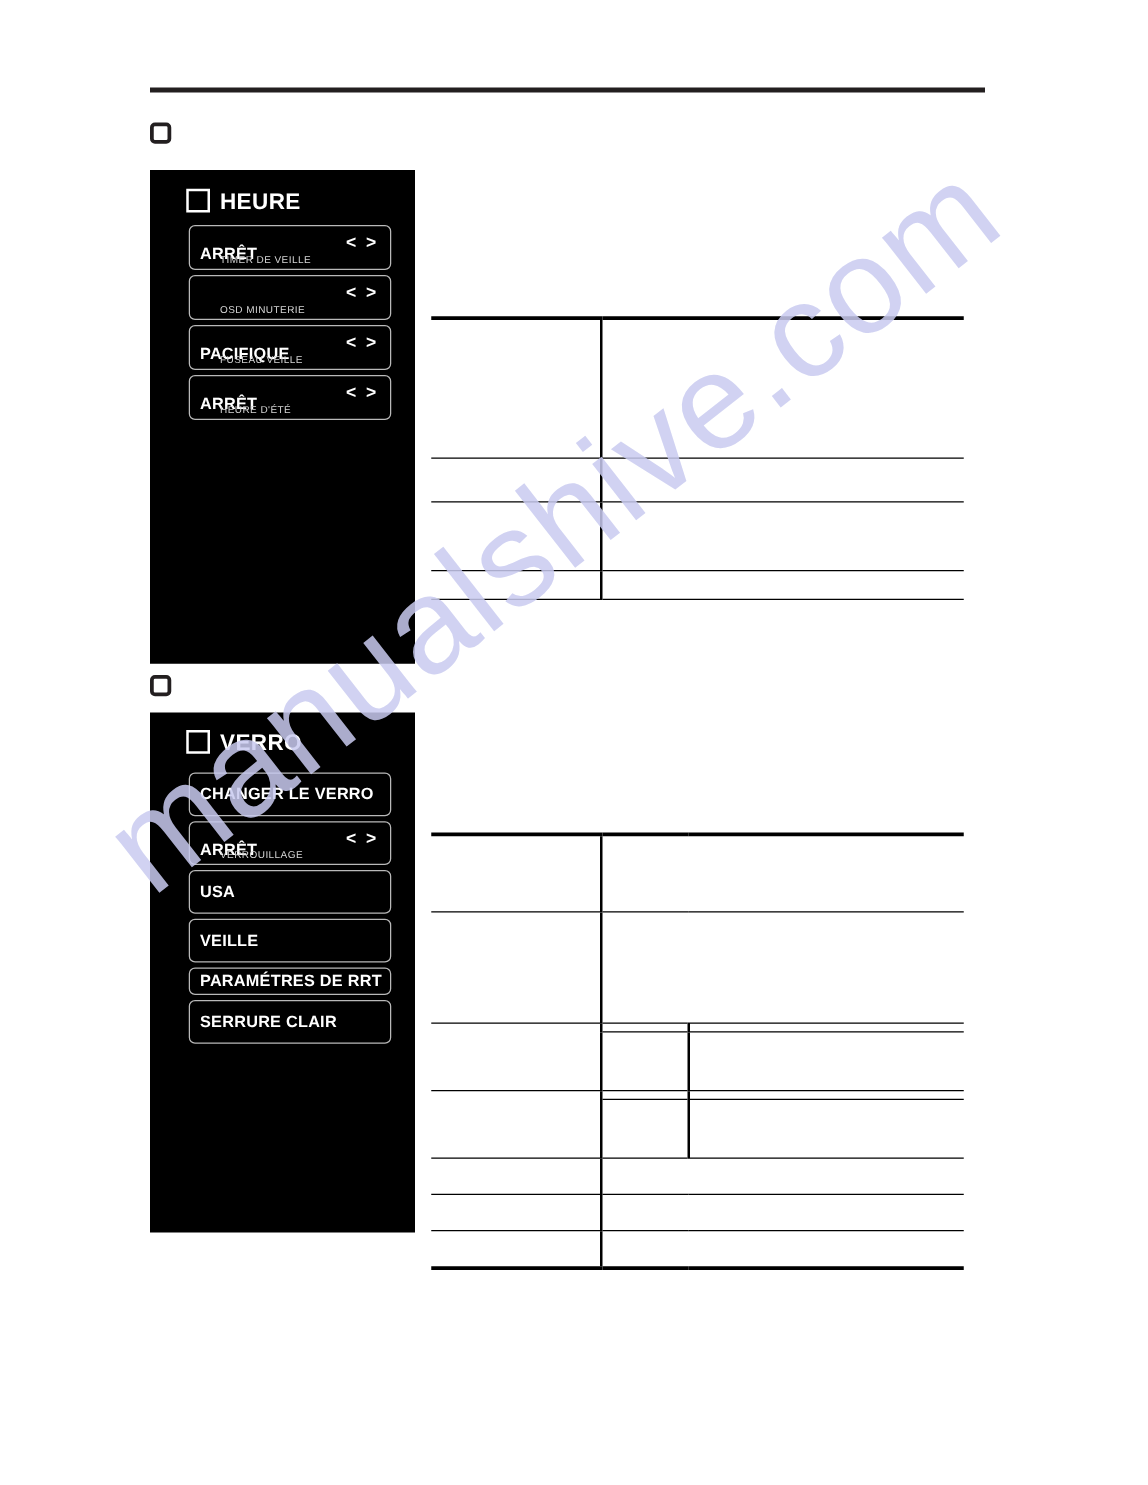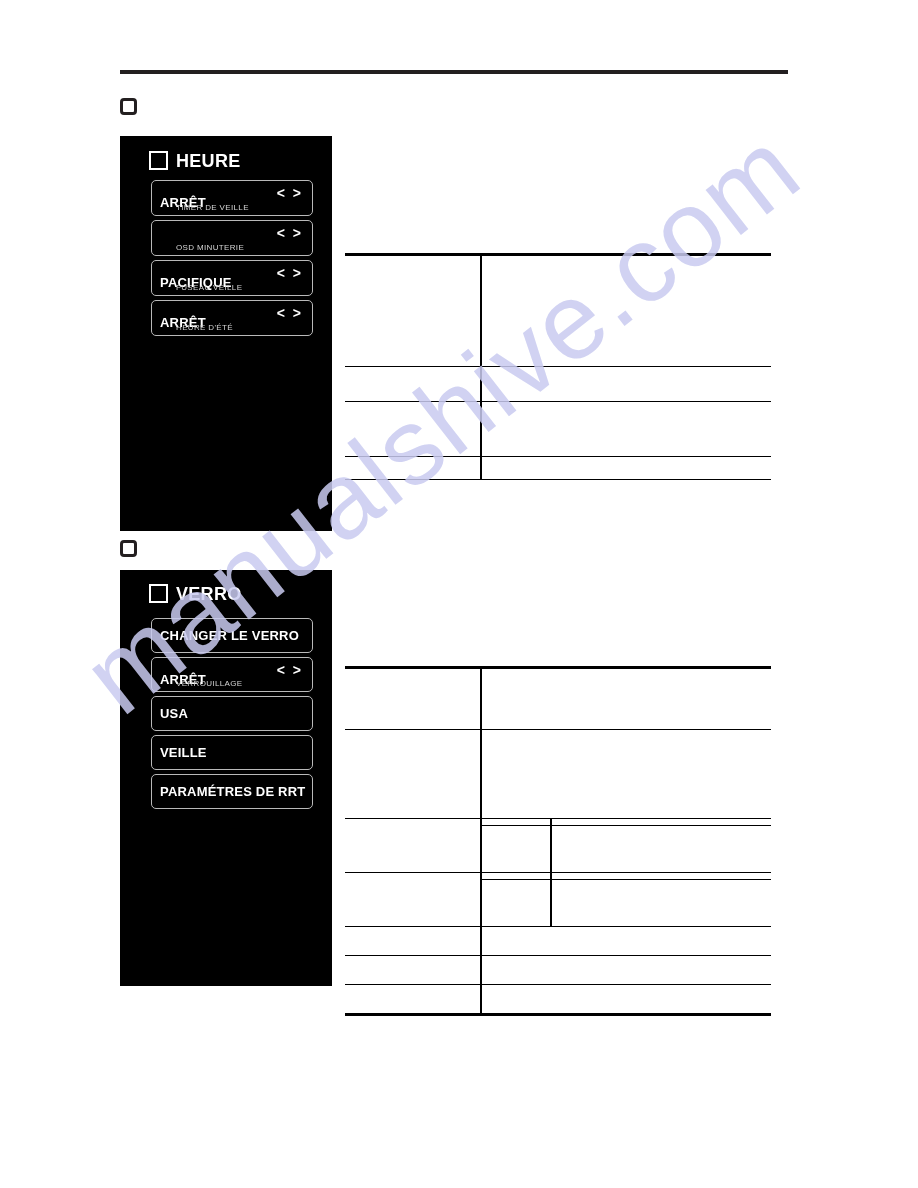--- a/index.html
+++ b/index.html
@@ -293,25 +293,28 @@
       </div>
 
       <div class="osd-row single" style="height:35px;text-align:center;">
         <span class="val">USA</span>
       </div>
 
       <div class="osd-row single" style="height:35px;">
         <span class="val">VEILLE</span>
       </div>
 
+      <div class="osd-row single" style="height:22px;">
+        <span class="val">PARAMÉTRES DE RRT</span>
+      </div>
+
+
       <div class="osd-row single" style="height:35px;">
-        <span class="val">PARAMÉTRES DE RRT</span>
-      </div>
-
-
+        <span class="val">SERRURE CLAIR</span>
+      </div>
 
     </div>
   </div>
 
   <table class="spec-table" style="left:345px; top:666px; width:426px;">
     <colgroup>
         <col style="width:136px;">
         <col style="width:70px;">
         <col style="width:220px;">
       </colgroup>

